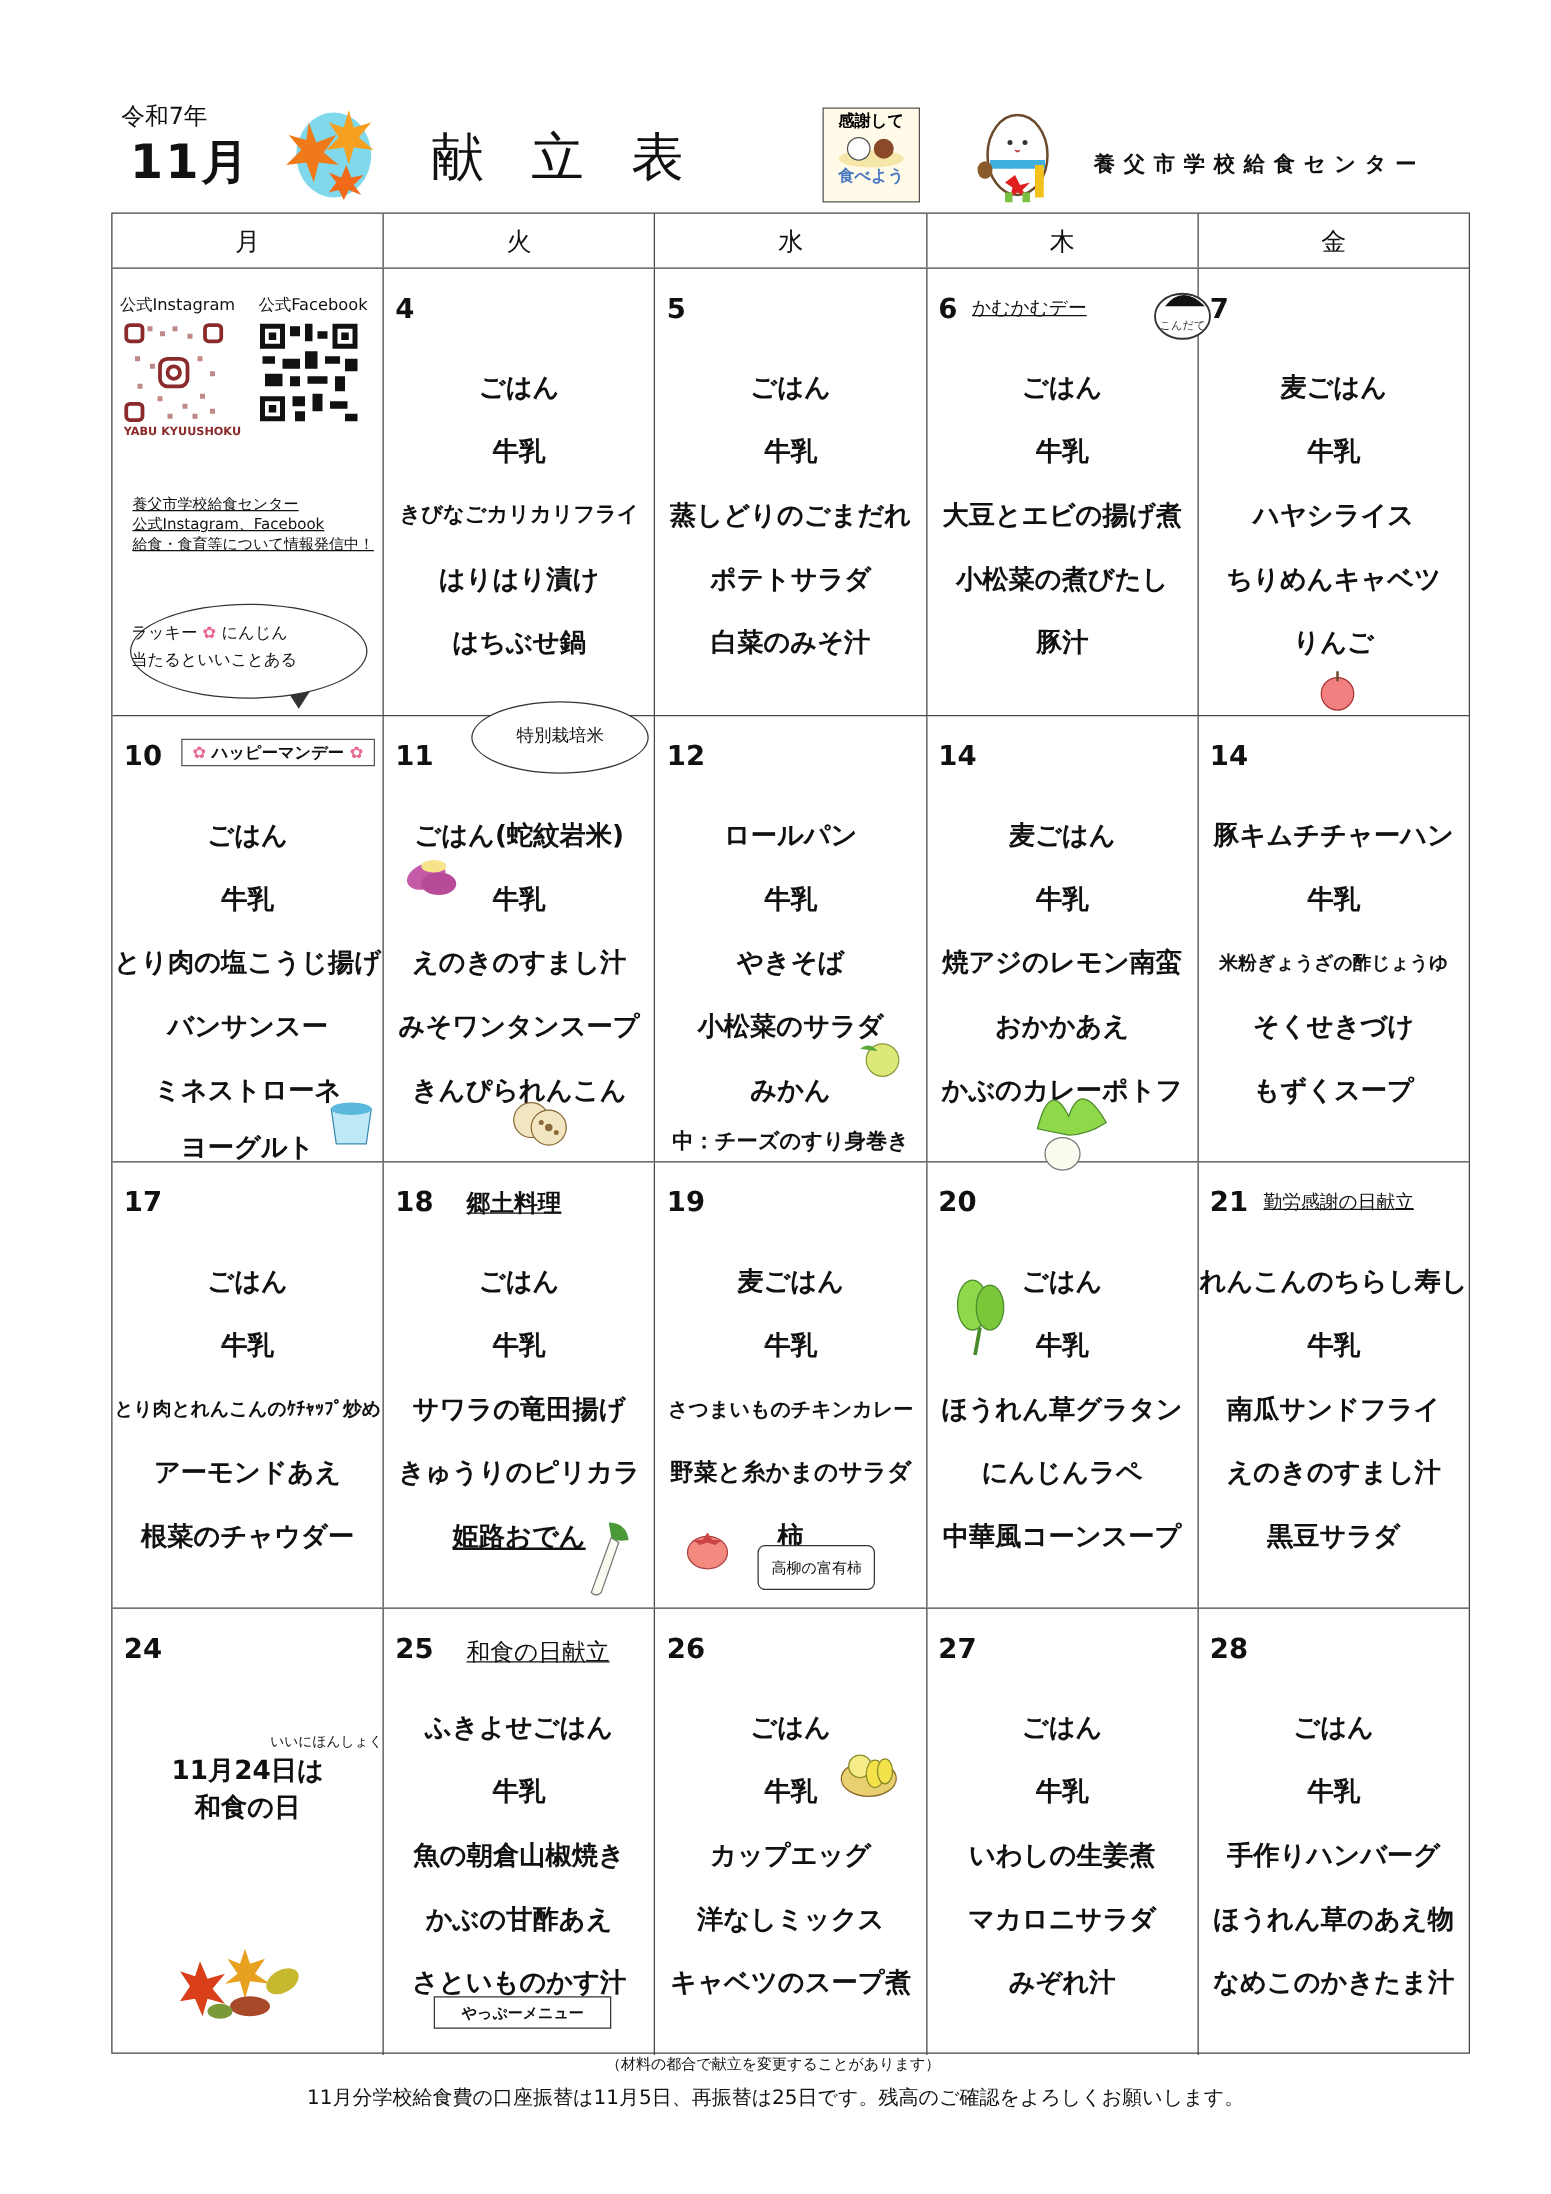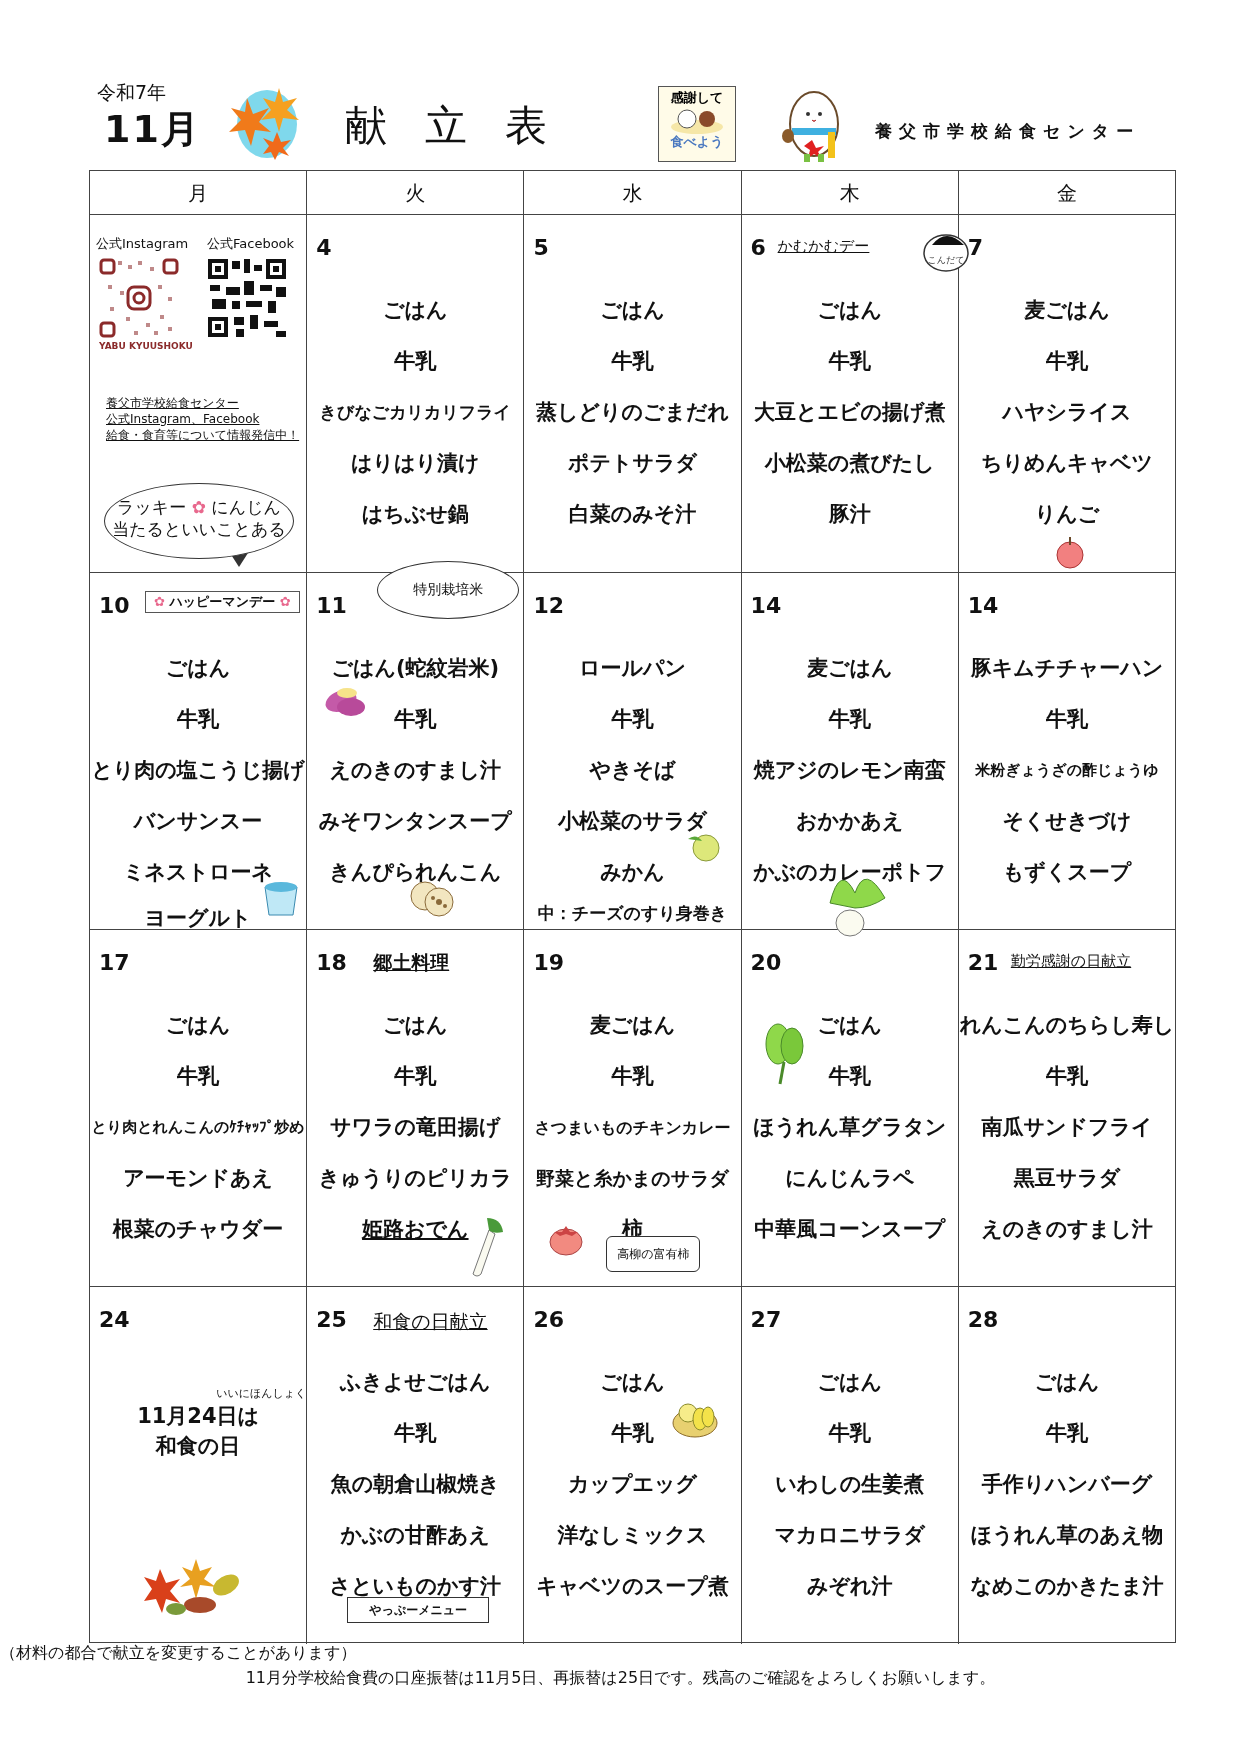--- a/index.html
+++ b/index.html
@@ -39,31 +39,31 @@
   .event-tag { position:absolute; top:22px; font-size:15px; white-space:nowrap; }
   .event-tag.ul { text-decoration:underline; }
   .event-box { border:1.5px solid #555; padding:1px 8px; font-size:13px; font-weight:bold; }
 
   
   .qr-label { position:absolute; top:20px; font-size:13px; }
   .qr { position:absolute; top:42px; width:82px; height:82px; }
   .qr-caption { position:absolute; left:9px; top:126px; font-size:9px; color:#8b2a2a; font-weight:bold; }
   .info { position:absolute; left:16px; top:180px; font-size:12px; line-height:16px; }
   .info span { display:block; text-decoration:underline; }
-  .bubble { position:absolute; left:14px; top:268px; width:190px; height:76px; border:1.3px solid #333; border-radius:50%; text-align:center; font-size:17px; line-height:22px; padding-top:12px; box-sizing:border-box; background:#fff; z-index:3; }
+  .bubble { position:absolute; left:14px; top:268px; width:190px; height:76px; border:1.3px solid #333; border-radius:50%; text-align:left; font-size:13px; line-height:22px; padding-top:12px; box-sizing:border-box; background:#fff; z-index:3; }
   .bubble-tail { position:absolute; left:140px; top:338px; width:0; height:0; border-left:9px solid transparent; border-right:9px solid transparent; border-top:14px solid #333; z-index:2; }
   .flower { color:#e8688d; }
 
   .bubble2 { position:absolute; left:70px; top:-12px; width:140px; height:56px; border:1.3px solid #333; border-radius:50%; text-align:center; font-size:14px; line-height:54px; background:#fff; z-index:3; }
 
   .pill { position:absolute; border:1.3px solid #333; border-radius:6px; font-size:12px; text-align:center; background:#fff; }
 
   .pic { position:absolute; }
 
-  .footer1 { left:0; width:1237px; top:1643px; font-size:16px; }
+  .footer1 { left:0; width:1237px; top:1643px; text-align:center; font-size:12px; }
   .footer2 { left:0; width:1241px; top:1668px; text-align:center; font-size:16px; }
 
   .wa-ruby { display:block; font-size:11px; font-weight:normal; line-height:14px;text-align:right; }
   .wa-line { display:block; font-size:21px; font-weight:bold; line-height:30px; }
 </style>
 </head>
 <body>
 
 <div class="abs era">令和7年</div>
 <div class="abs month">11月</div>
@@ -411,22 +411,22 @@
           </svg>
       </div>
     </div>
     <div class="day">
       <div class="daynum">21</div>
       <div class="event-tag ul" style="left:52px;font-size:15px;">勤労感謝の日献立</div>
       <div class="dishes">
         <span class="dish">れんこんのちらし寿し</span>
         <span class="dish">牛乳</span>
         <span class="dish">南瓜サンドフライ</span>
+        <span class="dish">えのきのすまし汁</span>
         <span class="dish">黒豆サラダ</span>
-        <span class="dish">えのきのすまし汁</span>
       </div>
     </div>
   </div>
 
   <div class="week" style="top:1116px;height:357px;">
     <div class="day">
       <div class="daynum">24</div>
       <div style="position:absolute;left:0;right:0;top:100px;text-align:center;">
         <span class="wa-ruby">いいにほんしょく</span>
         <span class="wa-line">11月24日は</span>

